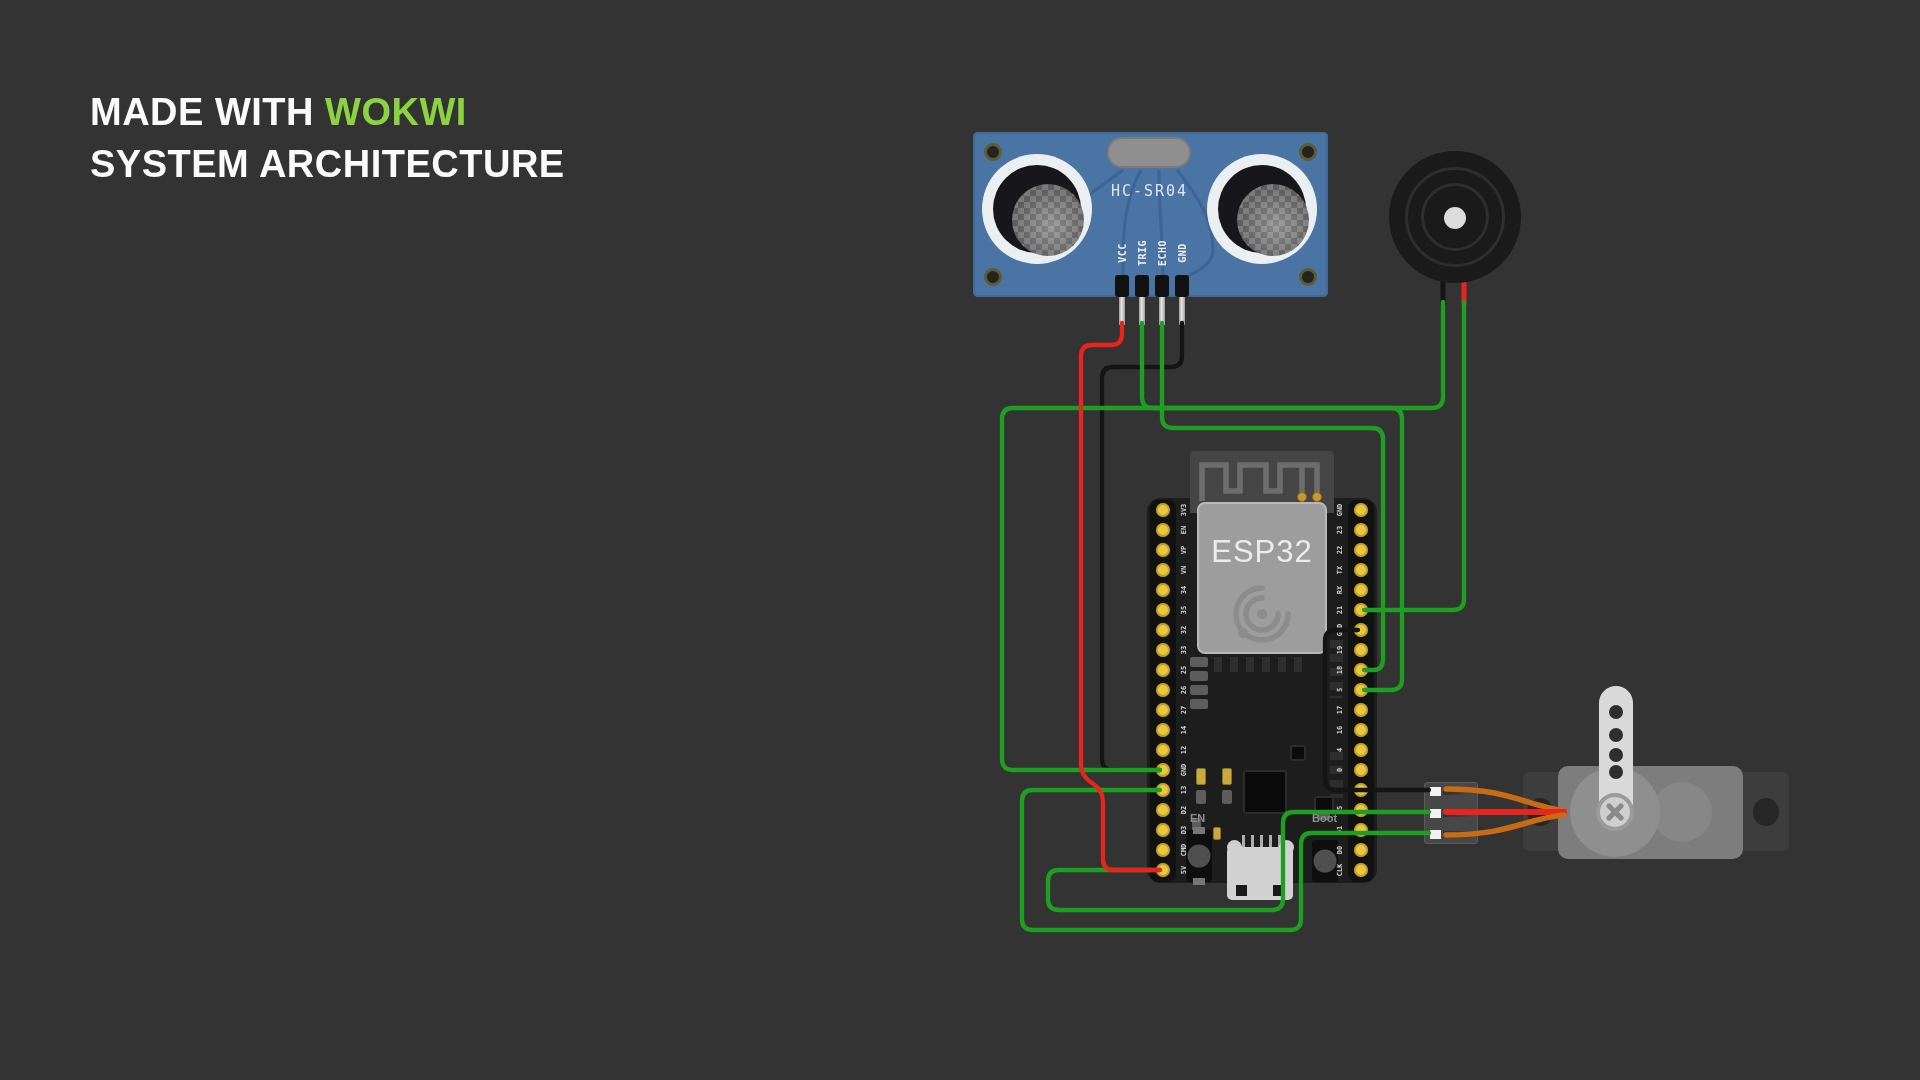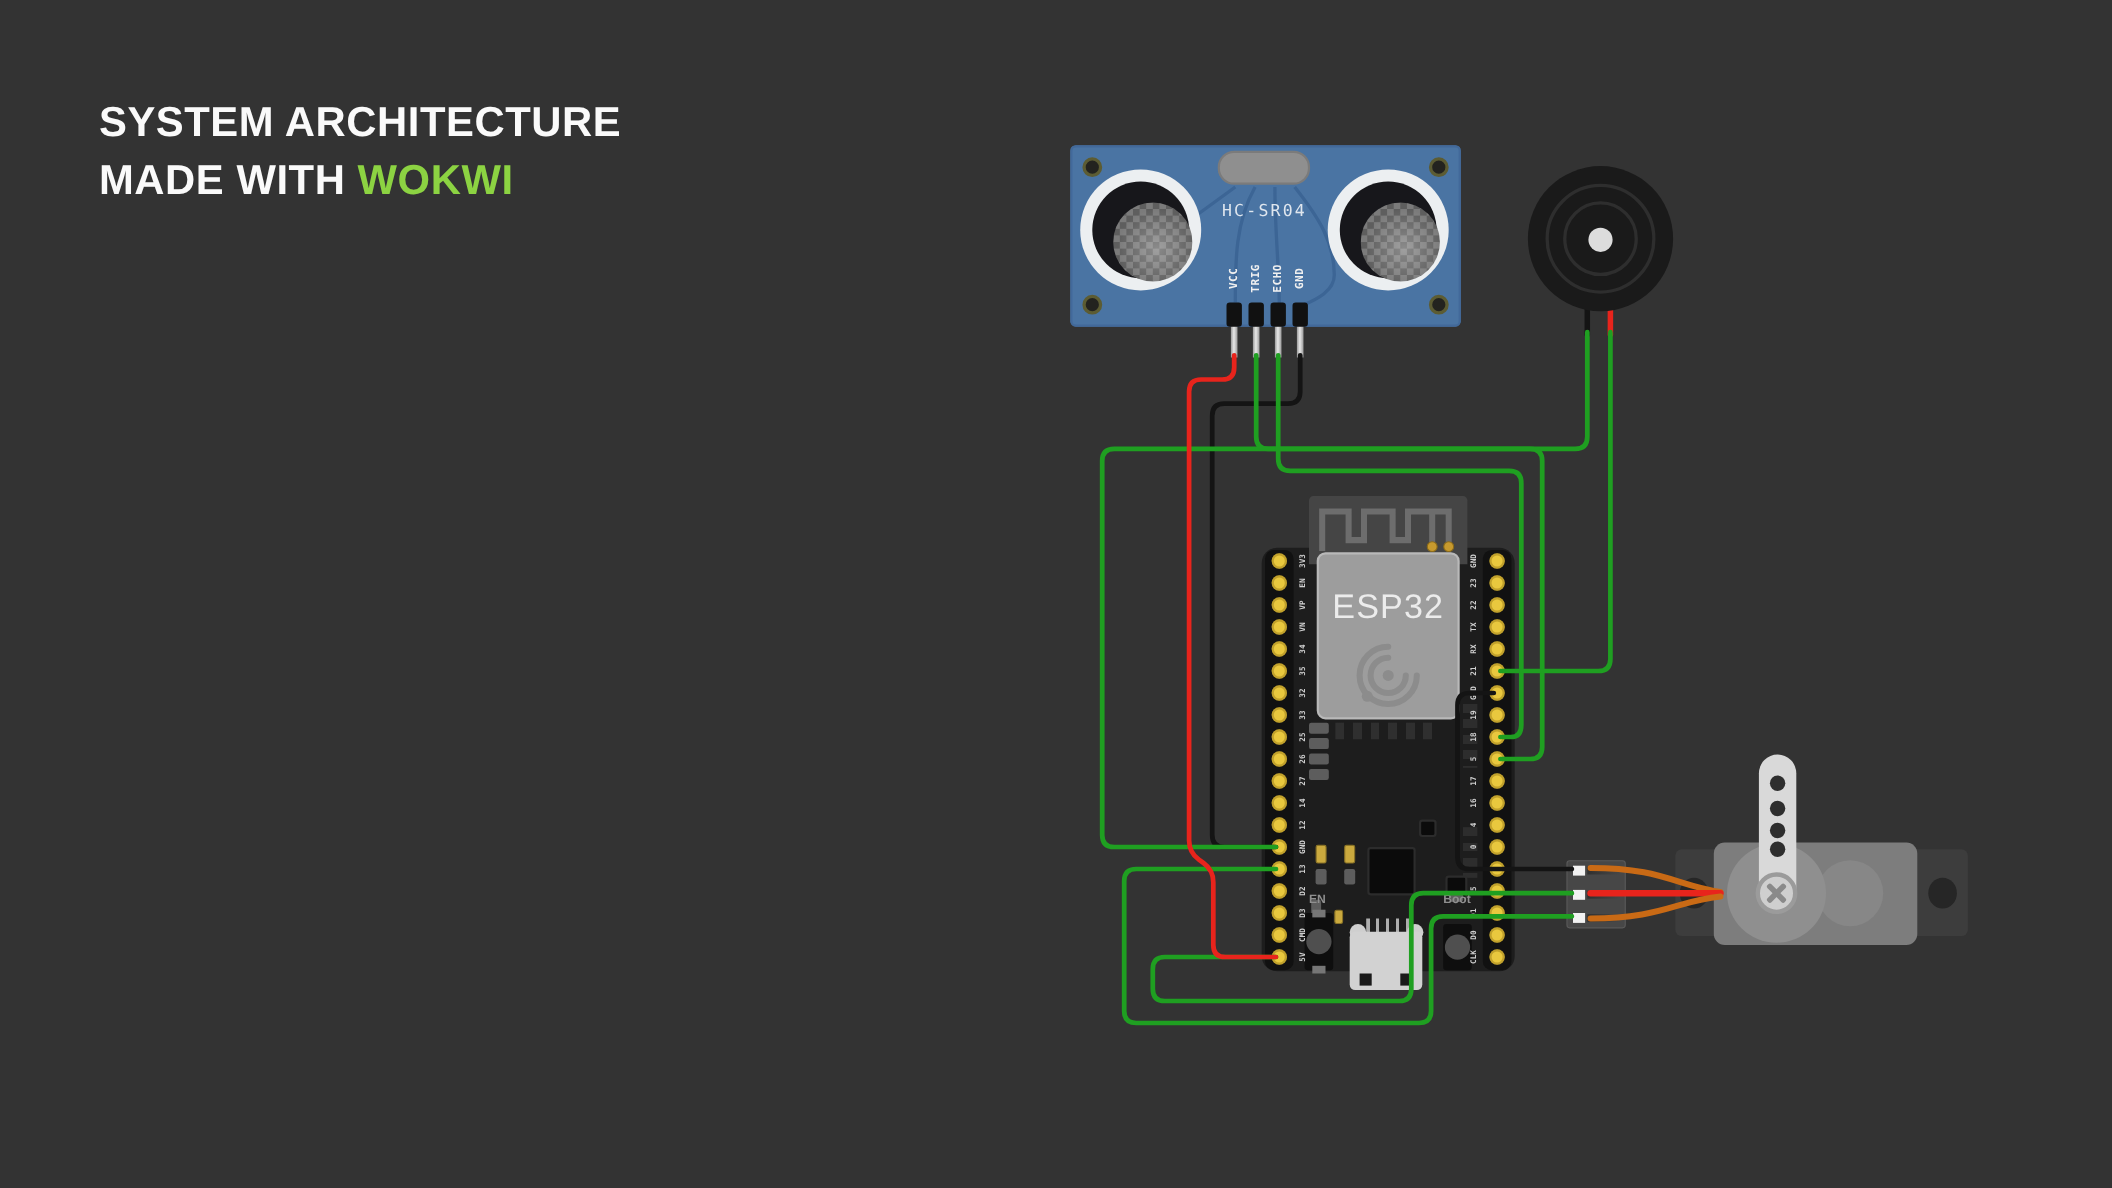--- a/index.html
+++ b/index.html
@@ -78,22 +78,22 @@
   .conn-slot{position:absolute;left:18px;width:30px;height:7px;background:linear-gradient(90deg,#303030,rgba(48,48,48,0));}
   svg.layer{position:absolute;left:0;top:0;pointer-events:none;}
   svg.layer path{pointer-events:stroke;}
 </style>
 </head>
 <body>
 
 <div id="canvas">
 
   <div class="title">
+    <div><span>MADE WITH </span><span class="hl">WOKWI</span></div>
     <div>SYSTEM ARCHITECTURE</div>
-    <div><span>MADE WITH </span><span class="hl">WOKWI</span></div>
   </div>
 
   <svg id="under-svg" class="layer" width="1920" height="1080">
       <path d="M 1443 272 L 1443 304" stroke="#141414" stroke-width="5" fill="none" stroke-linecap="round"></path>
       <path d="M 1464 274 L 1464 304" stroke="#e8241c" stroke-width="5" fill="none" stroke-linecap="round"></path>
     </svg>
 
   <div class="hcsr04">
     <svg class="abs" width="355" height="165" style="left:0;top:0">
       <path d="M168,38 C150,70 150,105 150,143" stroke="#3c6595" stroke-width="3" fill="none"></path>

